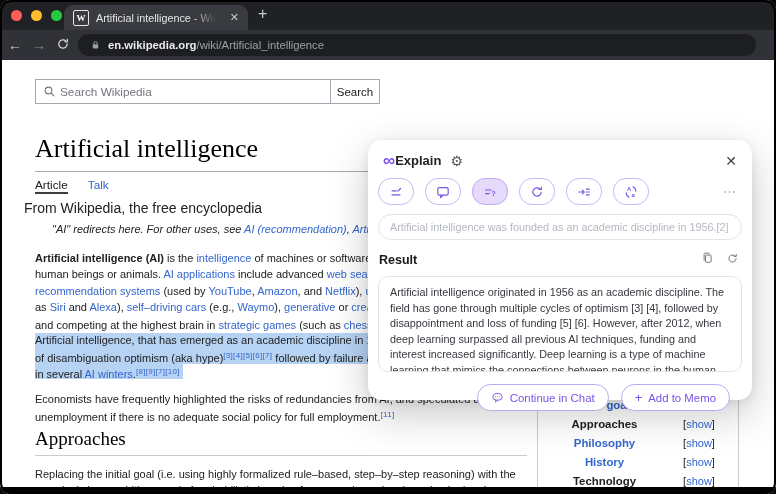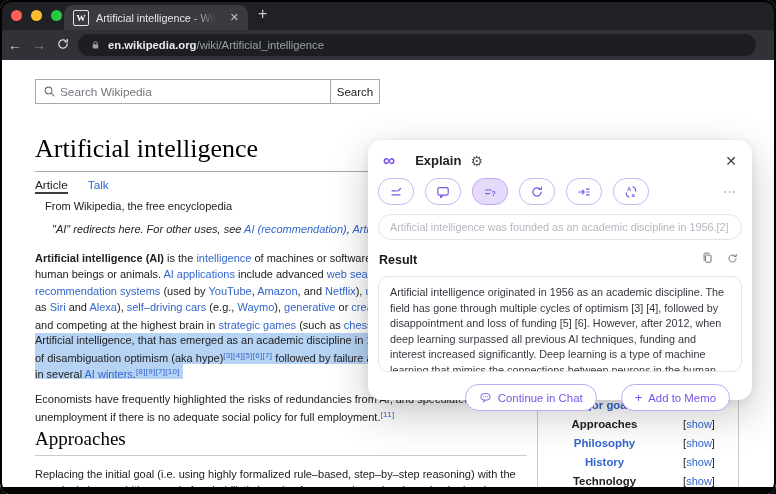--- a/index.html
+++ b/index.html
@@ -29,21 +29,21 @@
   .pagebottom{position:absolute;left:0;right:0;bottom:0;height:7px;background:#000;z-index:50;}
   .searchbar{position:absolute;left:35px;top:19px;display:flex;height:25px;}
   .searchinput{width:296px;border:1px solid #a2a9b1;background:#fff;display:flex;align-items:center;box-sizing:border-box;padding:0 7px;}
   .searchinput input{border:0;outline:0;flex:1;font-size:11.8px;font-family:"Liberation Sans",sans-serif;color:#202122;margin-left:2px;background:transparent;}
   .searchinput input::placeholder{color:#72777d;}
   .searchbtn{width:50px;margin-left:-1px;border:1px solid #a2a9b1;background:#fff;font-size:11.5px;font-weight:400;color:#202122;box-sizing:border-box;display:flex;align-items:center;justify-content:center;}
   .h1{position:absolute;left:35px;top:74px;width:706px;font-family:"Liberation Serif",serif;font-size:26px;color:#000;border-bottom:1px solid #a2a9b1;padding-bottom:7px;font-weight:400;}
   .wtabs{position:absolute;left:35px;top:118px;display:flex;gap:20px;font-size:11.8px;}
   .wtab-active{color:#202122;border-bottom:2px solid #3b3e41;}
   .wtab-link{color:#3366cc;}
-  .subtitle{position:absolute;left:45px;top:140px;font-size:11px;color:#202122;}
+  .subtitle{position:absolute;left:24px;top:140px;font-size:14px;color:#202122;}
   .article{position:absolute;left:35px;top:161px;width:706px;height:273px;overflow:hidden;font-size:11px;}
   .article .blk{position:absolute;left:0;}
   .tl{white-space:nowrap;line-height:16.3px;height:16.3px;}
   .hat{top:0;padding-left:17px;font-style:italic;}
   .p1{top:29px;} .p3{top:170px;} .p4{top:245px;}
   .hl{top:112px;}
   .hl .tl{line-height:15.4px;height:15.4px;background:#b7d3f4;width:max-content;padding-right:3px;}
   .h2{top:207px;width:492px;font-family:"Liberation Serif",serif;font-size:19px;color:#000;border-bottom:1px solid #c8ccd1;padding-bottom:5px;font-weight:400;}
   .bold{font-weight:700;}
   .italic{font-style:italic;}
@@ -53,35 +53,35 @@
   .sbrow{display:flex;align-items:center;height:18.8px;}
   .sblabel{flex:1;text-align:center;font-weight:700;font-size:11.4px;}
   .sbshow{width:56px;text-align:center;padding-right:11px;font-size:11px;color:#202122;}
   .sbshow .link{color:#3366cc;}
 
   
   .popup{position:absolute;left:368px;top:80px;width:384px;height:260px;background:#fff;border-radius:14px;z-index:20;
          box-shadow:0 14px 40px rgba(0,0,0,.22),0 2px 10px rgba(0,0,0,.08);box-sizing:border-box;}
   .pop-head{display:flex;align-items:center;padding:13px 15px 0 15px;}
   .inf{color:#7c55e6;font-size:17px;font-weight:700;line-height:14px;}
-  .pop-title{margin-left:20px;font-size:13px;font-weight:700;color:#202124;}
+  .pop-title{margin-left:0;font-size:13px;font-weight:700;color:#202124;}
   .gear{margin-left:9px;color:#54575d;font-size:14px;line-height:14px;}
   .pop-close{margin-left:auto;color:#3c3f44;font-size:14px;line-height:14px;}
   .pills{display:flex;align-items:center;gap:11px;padding:10px 15px 0 10px;}
   .pill{width:34px;height:25px;border:1px solid #cbb7f4;border-radius:13px;display:flex;align-items:center;justify-content:center;background:#fff;}
   .pill.active{background:#e6dafb;border-color:#c1a8f2;}
   .pill svg{display:block;}
   .pill-more{margin-left:auto;color:#9ba0a8;font-size:13px;letter-spacing:1px;}
   .pop-input{display:block;margin:9px 10px 0 10px;width:364px;height:26px;border:1px solid #e4e4e8;border-radius:13px;box-sizing:border-box;padding:0 11px;font-size:10.8px;font-family:"Liberation Sans",sans-serif;color:#3f434a;outline:none;}
   .pop-input::placeholder{color:#b4b8bf;}
   .res-head{display:flex;align-items:center;margin:11px 13px 0 11px;}
   .res-label{font-size:12.5px;font-weight:700;color:#17181a;text-align:right;}
   .res-icons{margin-left:auto;display:flex;gap:12px;align-items:center;}
   .res-box{margin:7px 10px 0 10px;height:96px;border:1px solid #e4e4e8;border-radius:10px;box-sizing:border-box;padding:8px 11px;font-size:10.8px;line-height:15.6px;color:#35383e;overflow:hidden;}
-  .pop-foot{display:flex;justify-content:flex-end;gap:24px;padding:12px 22px 0 0;}
+  .pop-foot{display:flex;justify-content:flex-end;gap:12px;padding:12px 22px 0 0;}
   .pbtn{height:27px;border:1px solid #bfa8f2;border-radius:14px;background:#fff;color:#7a52e8;font-size:11.4px;display:flex;align-items:center;gap:6px;padding:0 13px;font-family:"Liberation Sans",sans-serif;}
 </style>
 </head>
 <body>
 
 <div class="stage">
   <div class="window">
 
     <div class="titlebar">
       <div class="lights">

